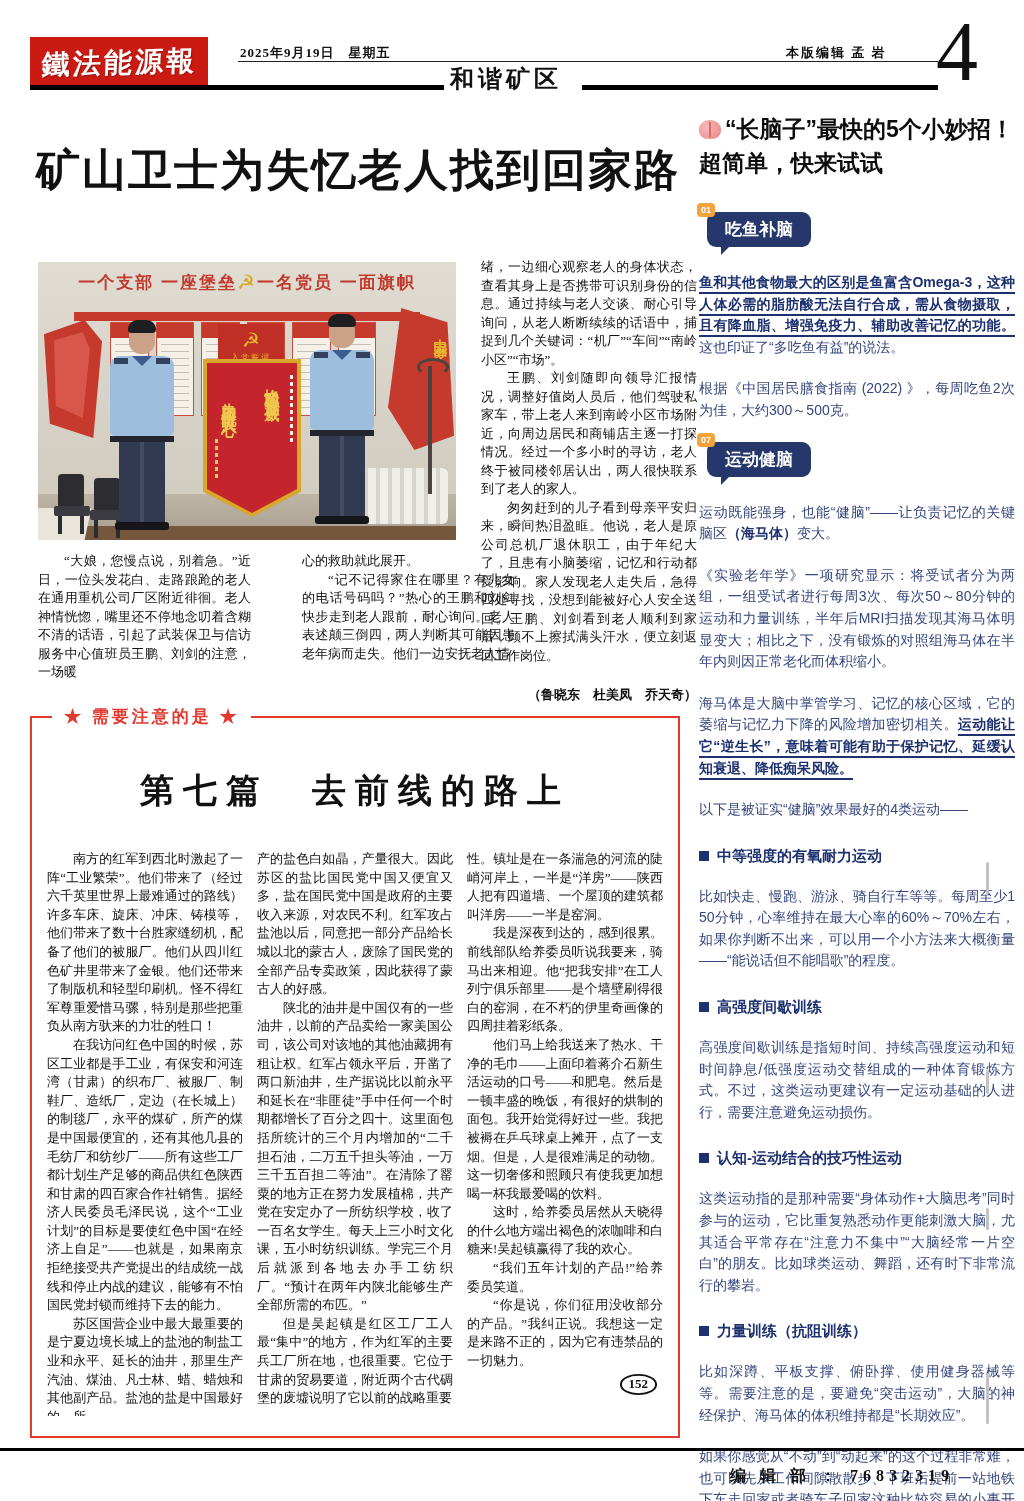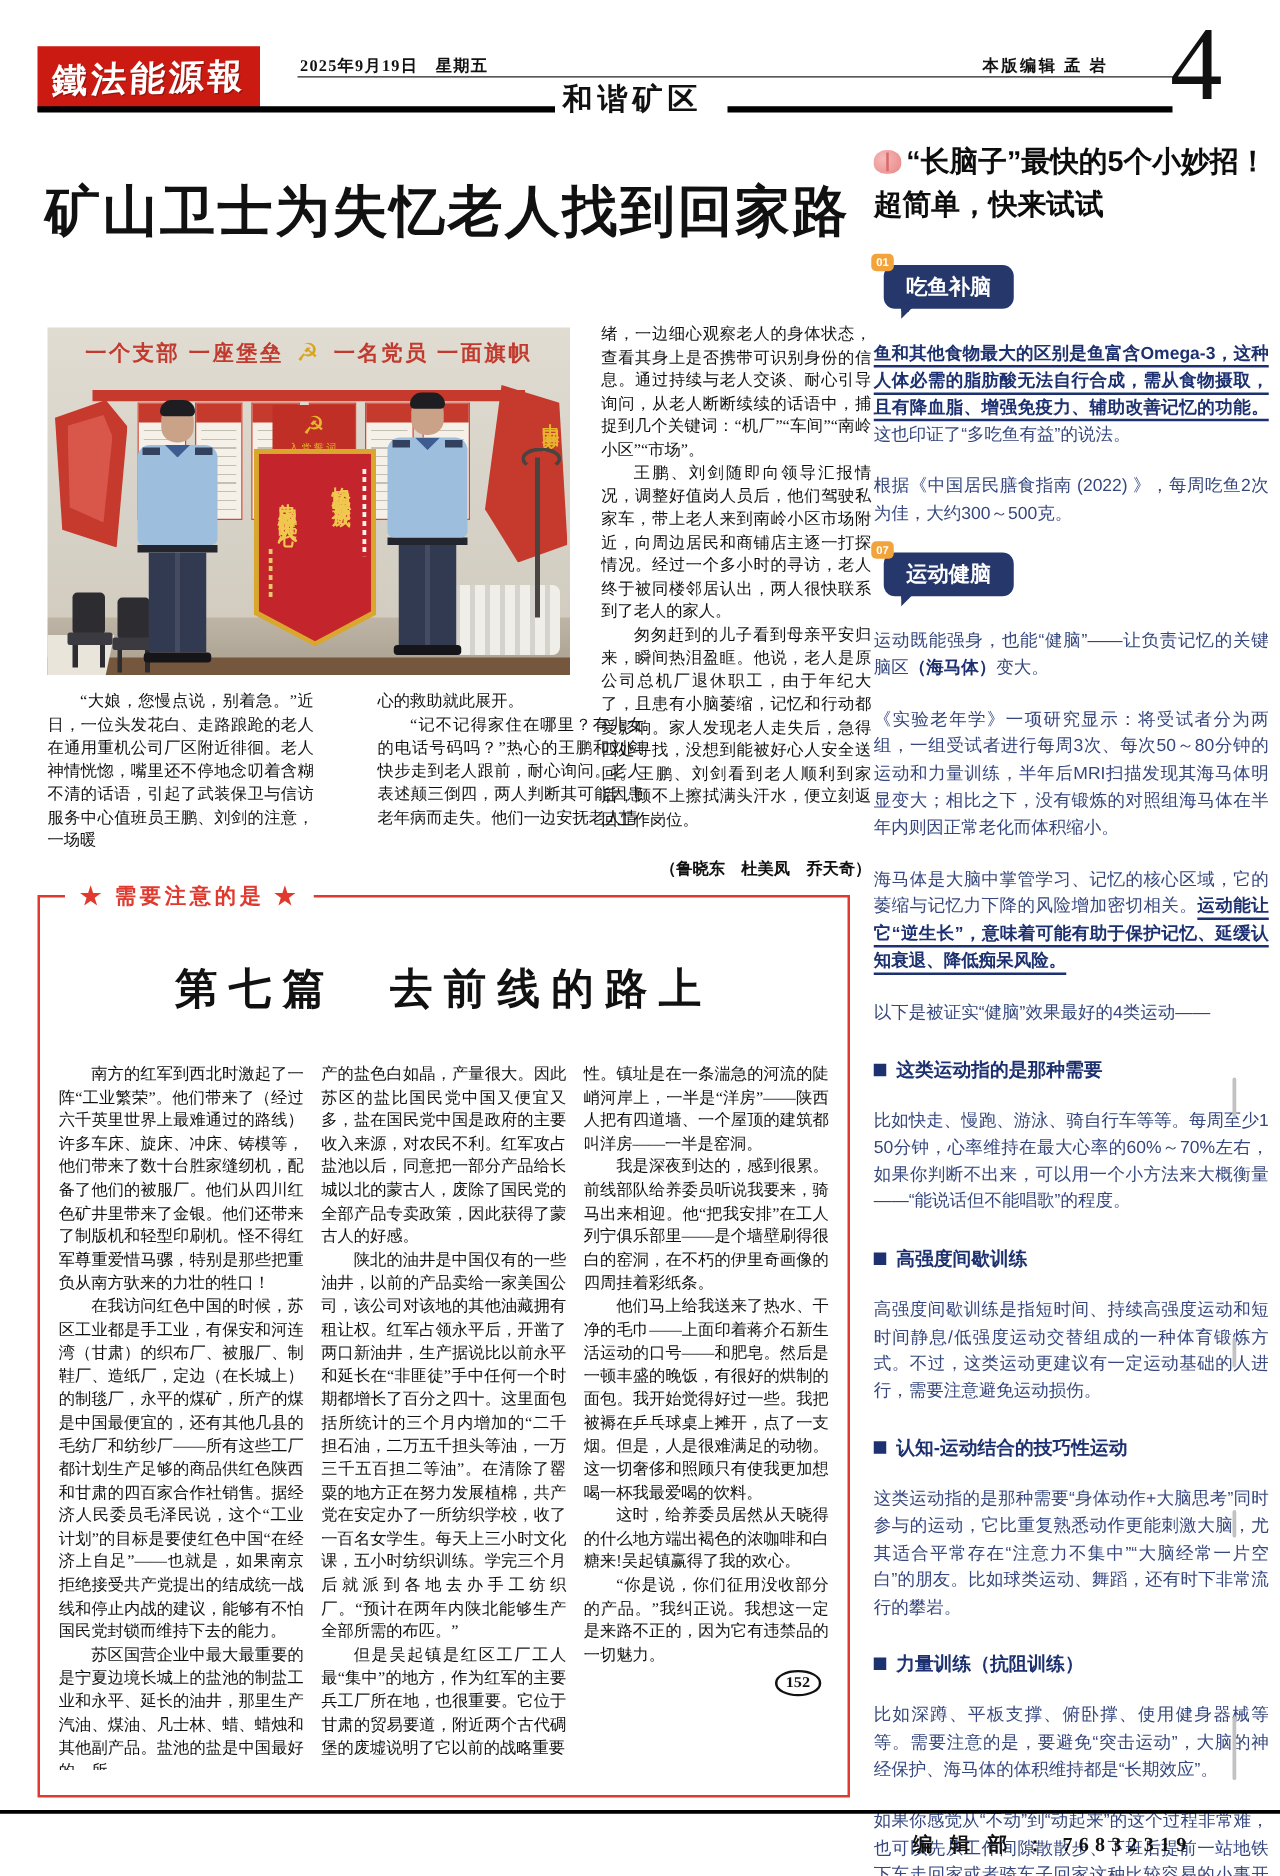--- a/index.html
+++ b/index.html
@@ -24,21 +24,21 @@
 
   
   .headline{position:absolute;left:36px;top:142px;width:668px;font-size:44px;line-height:1.25;
             font-weight:900;letter-spacing:2px;font-family:"Liberation Sans","DejaVu Sans",sans-serif;}
 
   
   .photo{position:absolute;left:38px;top:262px;width:418px;height:278px;overflow:hidden;
          background:linear-gradient(#e0dcd2,#cfc9bd);}
   .ph-floor{position:absolute;left:0;right:0;top:232px;height:46px;background:linear-gradient(#beb5a6,#a89e8e);}
   .ph-base{position:absolute;left:0;right:0;top:264px;height:14px;background:#74573d;}
-  .ph-slogan{position:absolute;top:8px;left:0;width:100%;display:flex;justify-content:center;gap:10px;
+  .ph-slogan{position:absolute;top:8px;left:0;width:100%;display:flex;justify-content:center;gap:0;
              align-items:center;color:#c23a2e;font-weight:900;font-size:17px;letter-spacing:2px;
              font-family:"Liberation Sans",sans-serif;}
   .ph-emblem{color:#d8a520;font-size:20px;font-weight:400;}
   .ph-band{position:absolute;left:36px;top:50px;right:36px;height:9px;background:#c53a2c;}
   .wing-l{position:absolute;left:6px;top:58px;width:58px;height:118px;background:#c53a2c;
           clip-path:polygon(0 12%,70% 0,100% 18%,85% 100%,10% 88%);}
   .wing-l::after{content:"";position:absolute;left:10px;top:12px;width:36px;height:86px;background:#d9564a;
           clip-path:polygon(0 10%,80% 0,100% 20%,80% 100%,5% 86%);}
   .wing-r{position:absolute;right:2px;top:46px;width:66px;height:142px;background:#c53a2c;
           clip-path:polygon(20% 0,90% 10%,100% 90%,40% 100%,0 70%);}
@@ -243,41 +243,42 @@
     <div class="fcol" id="fcol1" data-interactable="false">
         <p class="col-para noind" data-interactable="false">产的盐色白如晶，产量很大。因此苏区的盐比国民党中国又便宜又多，盐在国民党中国是政府的主要收入来源，对农民不利。红军攻占盐池以后，同意把一部分产品给长城以北的蒙古人，废除了国民党的全部产品专卖政策，因此获得了蒙古人的好感。</p>
         <p class="col-para" data-interactable="false">陕北的油井是中国仅有的一些油井，以前的产品卖给一家美国公司，该公司对该地的其他油藏拥有租让权。红军占领永平后，开凿了两口新油井，生产据说比以前永平和延长在“非匪徒”手中任何一个时期都增长了百分之四十。这里面包括所统计的三个月内增加的“二千担石油，二万五千担头等油，一万三千五百担二等油”。在清除了罂粟的地方正在努力发展植棉，共产党在安定办了一所纺织学校，收了一百名女学生。每天上三小时文化课，五小时纺织训练。学完三个月后就派到各地去办手工纺织厂。“预计在两年内陕北能够生产全部所需的布匹。”</p>
         <p class="col-para" data-interactable="false">但是吴起镇是红区工厂工人最“集中”的地方，作为红军的主要兵工厂所在地，也很重要。它位于甘肃的贸易要道，附近两个古代碉堡的废墟说明了它以前的战略重要</p>
       </div>
     <div class="fcol" id="fcol2" data-interactable="false">
         <p class="col-para noind" data-interactable="false">性。镇址是在一条湍急的河流的陡峭河岸上，一半是“洋房”——陕西人把有四道墙、一个屋顶的建筑都叫洋房——一半是窑洞。</p>
         <p class="col-para" data-interactable="false">我是深夜到达的，感到很累。前线部队给养委员听说我要来，骑马出来相迎。他“把我安排”在工人列宁俱乐部里——是个墙壁刷得很白的窑洞，在不朽的伊里奇画像的四周挂着彩纸条。</p>
         <p class="col-para" data-interactable="false">他们马上给我送来了热水、干净的毛巾——上面印着蒋介石新生活运动的口号——和肥皂。然后是一顿丰盛的晚饭，有很好的烘制的面包。我开始觉得好过一些。我把被褥在乒乓球桌上摊开，点了一支烟。但是，人是很难满足的动物。这一切奢侈和照顾只有使我更加想喝一杯我最爱喝的饮料。</p>
         <p class="col-para" data-interactable="false">这时，给养委员居然从天晓得的什么地方端出褐色的浓咖啡和白糖来!吴起镇赢得了我的欢心。</p>
+        <p class="col-para" data-interactable="false">“我们五年计划的产品!”给养委员笑道。</p>
         <p class="col-para" data-interactable="false">“你是说，你们征用没收部分的产品。”我纠正说。我想这一定是来路不正的，因为它有违禁品的一切魅力。</p>
         <div class="badge-wrap" data-interactable="false"><span class="page-badge" data-interactable="false">152</span></div>
       </div>
   </div>
 </div>
 
 <div class="sidebar" data-interactable="false">
   <div class="s-title" data-interactable="false">
     <span class="brain-icon" data-interactable="false"></span><span data-interactable="false">“长脑子”最快的5个小妙招！</span><br>
     <span data-interactable="false">超简单，快来试试</span>
   </div>
   <div id="sblocks" data-interactable="false">
       <div class="stag" data-interactable="false"><span class="stag-num" data-interactable="false">01</span><span class="stag-label" data-interactable="false">吃鱼补脑</span></div>
       <p class="sp" data-interactable="false"><span class="em" data-interactable="false">鱼和其他食物最大的区别是鱼富含Omega-3，这种人体必需的脂肪酸无法自行合成，需从食物摄取，且有降血脂、增强免疫力、辅助改善记忆的功能。</span><span data-interactable="false">这也印证了“多吃鱼有益”的说法。</span></p>
       <p class="sp" data-interactable="false"><span data-interactable="false">根据《中国居民膳食指南 (2022) 》，每周吃鱼2次为佳，大约300～500克。</span></p>
       <div class="stag" data-interactable="false"><span class="stag-num" data-interactable="false">07</span><span class="stag-label" data-interactable="false">运动健脑</span></div>
       <p class="sp" data-interactable="false"><span data-interactable="false">运动既能强身，也能“健脑”——让负责记忆的关键脑区</span><span class="bold" data-interactable="false">（海马体）</span><span data-interactable="false">变大。</span></p>
       <p class="sp" data-interactable="false"><span data-interactable="false">《实验老年学》一项研究显示：将受试者分为两组，一组受试者进行每周3次、每次50～80分钟的运动和力量训练，半年后MRI扫描发现其海马体明显变大；相比之下，没有锻炼的对照组海马体在半年内则因正常老化而体积缩小。</span></p>
       <p class="sp" data-interactable="false"><span data-interactable="false">海马体是大脑中掌管学习、记忆的核心区域，它的萎缩与记忆力下降的风险增加密切相关。</span><span class="em" data-interactable="false">运动能让它“逆生长”，意味着可能有助于保护记忆、延缓认知衰退、降低痴呆风险。</span></p>
       <p class="sp" data-interactable="false"><span data-interactable="false">以下是被证实“健脑”效果最好的4类运动——</span></p>
-      <div class="shead" data-interactable="false"><span class="sq" data-interactable="false"></span><span data-interactable="false">这类运动指的是那种需要</span></div>
+      <div class="shead" data-interactable="false"><span class="sq" data-interactable="false"></span><span data-interactable="false">中等强度的有氧耐力运动</span></div>
       <p class="sp" data-interactable="false"><span data-interactable="false">比如快走、慢跑、游泳、骑自行车等等。每周至少150分钟，心率维持在最大心率的60%～70%左右，如果你判断不出来，可以用一个小方法来大概衡量——“能说话但不能唱歌”的程度。</span></p>
       <div class="shead" data-interactable="false"><span class="sq" data-interactable="false"></span><span data-interactable="false">高强度间歇训练</span></div>
       <p class="sp" data-interactable="false"><span data-interactable="false">高强度间歇训练是指短时间、持续高强度运动和短时间静息/低强度运动交替组成的一种体育锻炼方式。不过，这类运动更建议有一定运动基础的人进行，需要注意避免运动损伤。</span></p>
       <div class="shead" data-interactable="false"><span class="sq" data-interactable="false"></span><span data-interactable="false">认知-运动结合的技巧性运动</span></div>
       <p class="sp" data-interactable="false"><span data-interactable="false">这类运动指的是那种需要“身体动作+大脑思考”同时参与的运动，它比重复熟悉动作更能刺激大脑，尤其适合平常存在“注意力不集中”“大脑经常一片空白”的朋友。比如球类运动、舞蹈，还有时下非常流行的攀岩。</span></p>
       <div class="shead" data-interactable="false"><span class="sq" data-interactable="false"></span><span data-interactable="false">力量训练（抗阻训练）</span></div>
       <p class="sp" data-interactable="false"><span data-interactable="false">比如深蹲、平板支撑、俯卧撑、使用健身器械等等。需要注意的是，要避免“突击运动”，大脑的神经保护、海马体的体积维持都是“长期效应”。</span></p>
       <p class="sp" data-interactable="false"><span data-interactable="false">如果你感觉从“不动”到“动起来”的这个过程非常难，也可以先从工作间隙散散步、下班后提前一站地铁下车走回家或者骑车子回家这种比较容易的小事开始。</span></p>
     </div>
 </div>

